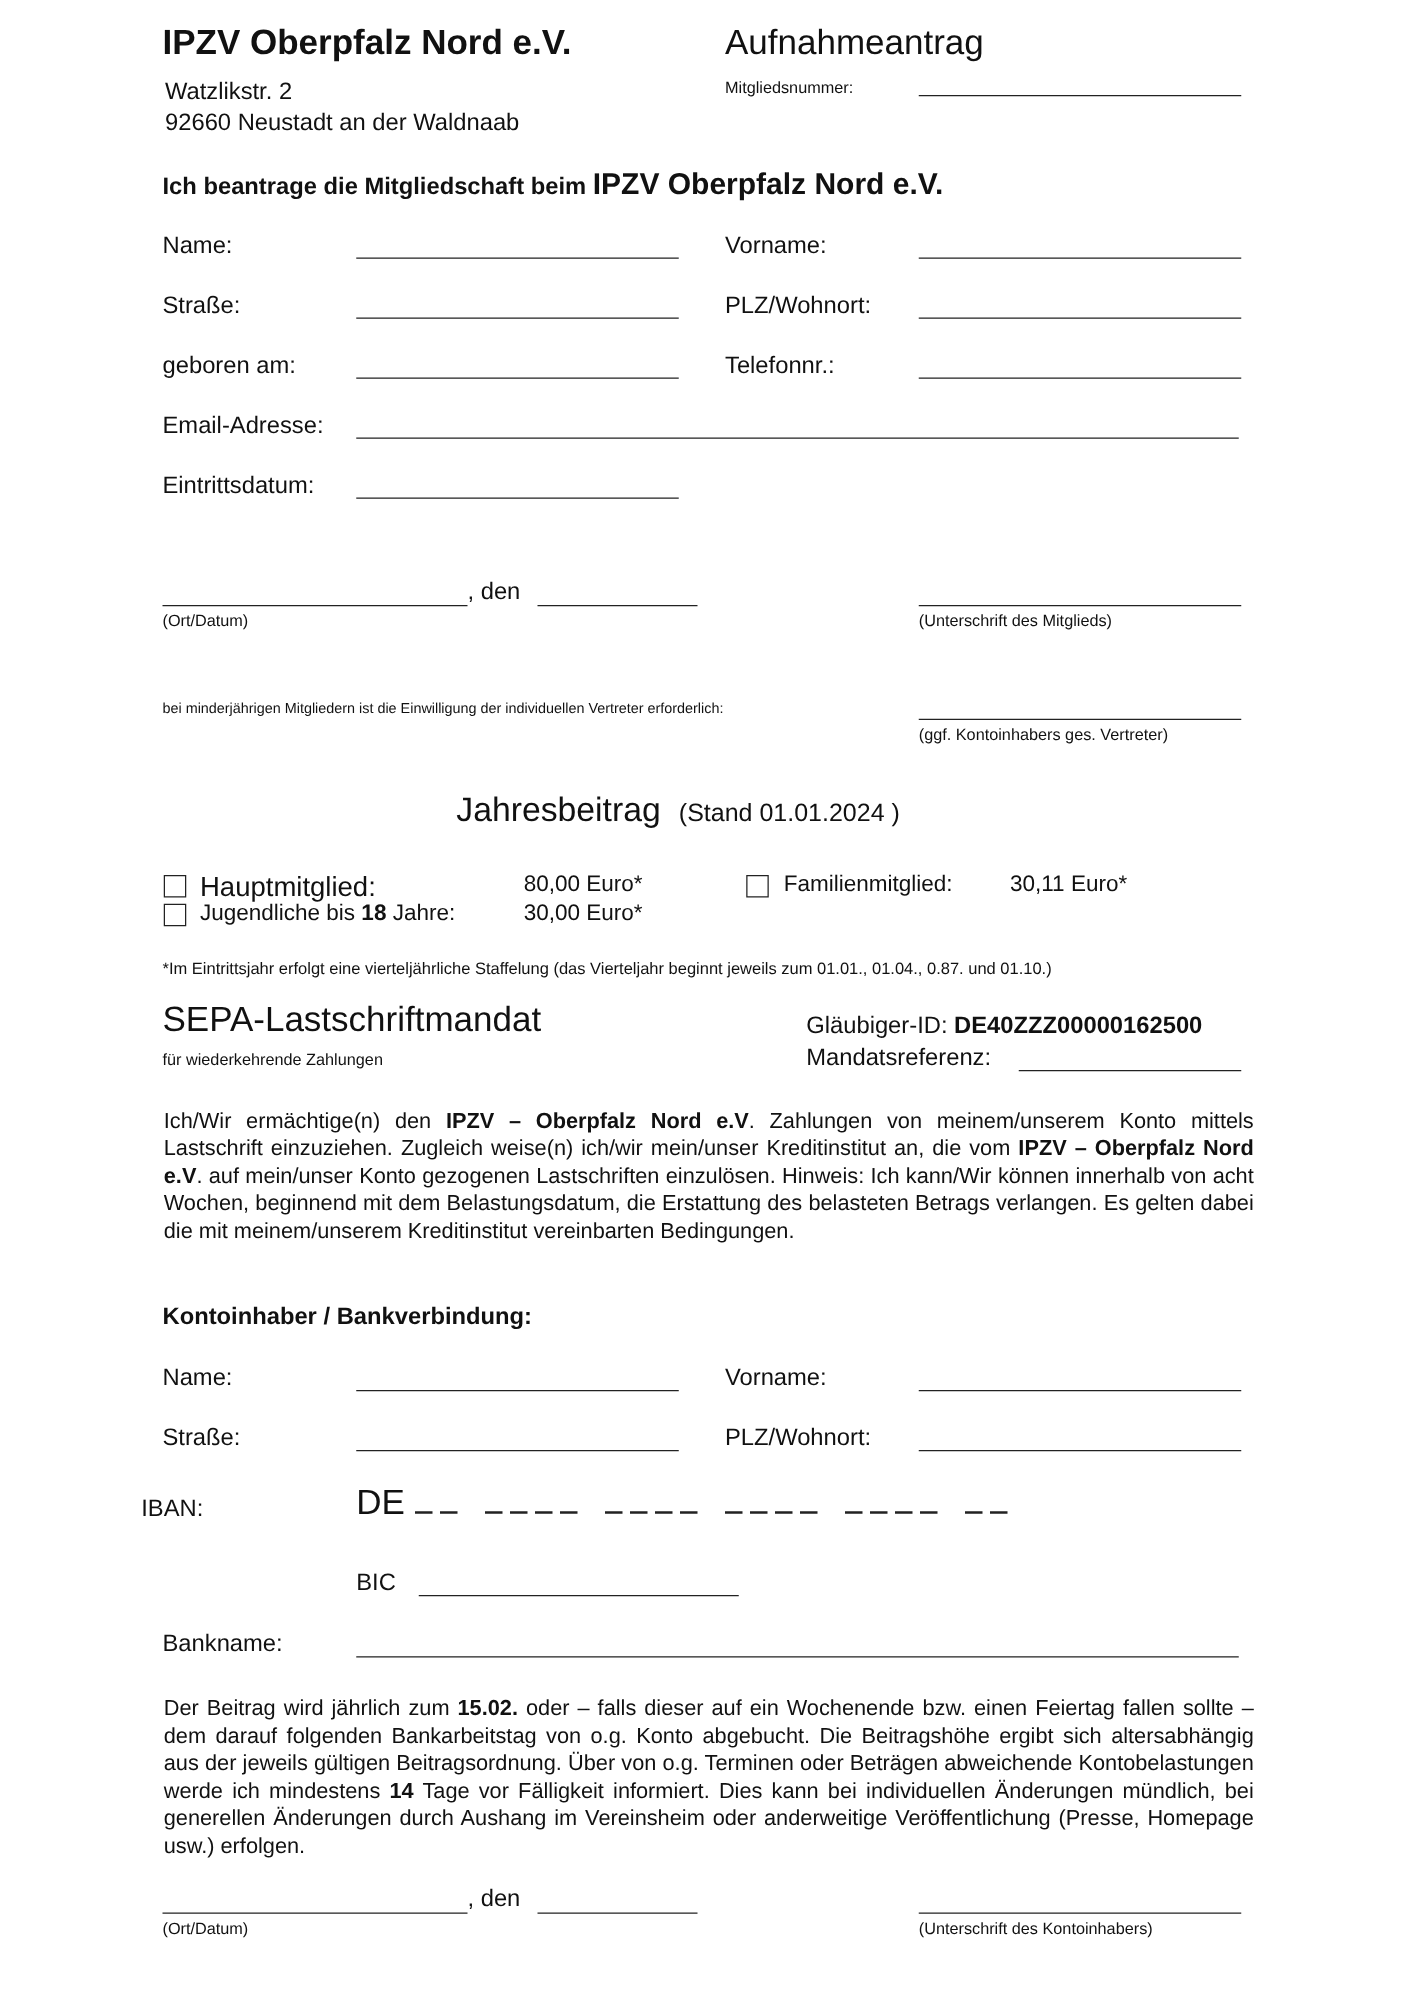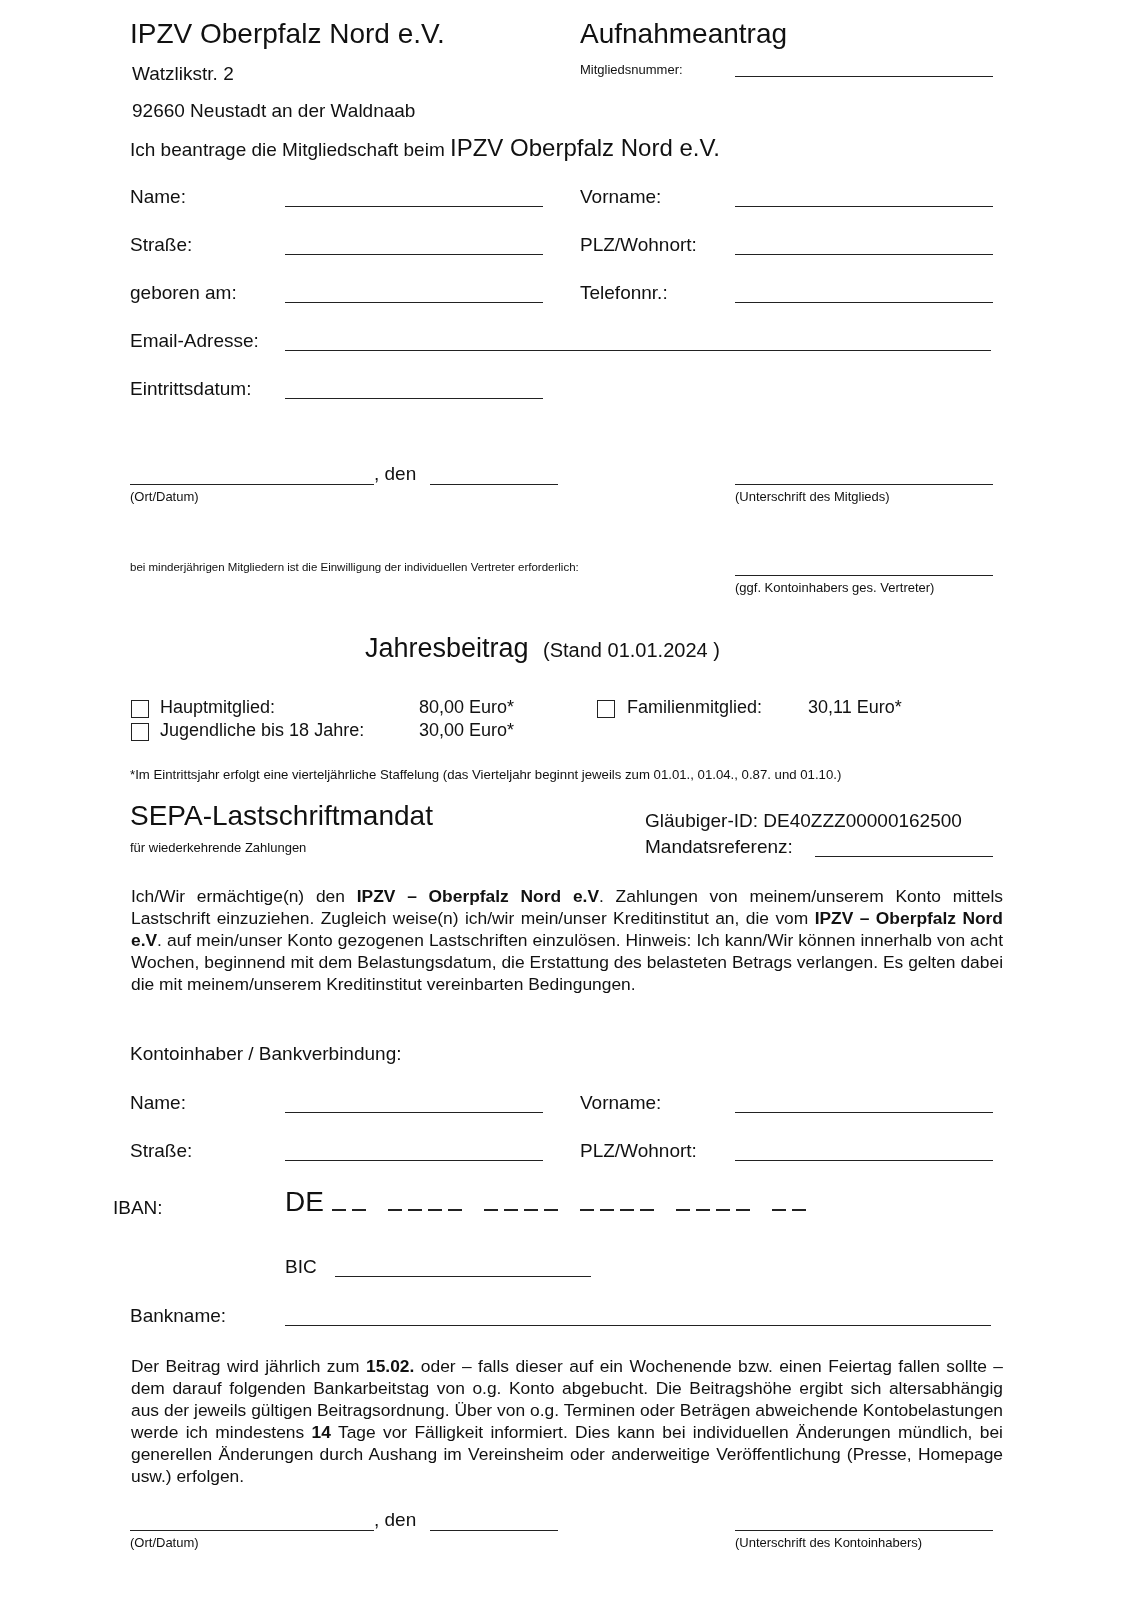--- a/index.html
+++ b/index.html
@@ -1,32 +1,32 @@
 <!DOCTYPE html>
 <html><head>
 <meta charset="utf-8">
 <style>
   html, body { margin:0; padding:0; background:#fff; }
   body { width:1134px; height:1600px; position:relative; font-family:"Liberation Sans", sans-serif; color:#111; overflow:hidden; }
   .abs { position:absolute; white-space:nowrap; }
   .line { position:absolute; border-bottom:1.5px solid #222; height:0; }
   .lbl { font-size:19px; }
   .small { font-size:13px; }
-  .bold { font-weight:normal; }
+  .bold { font-weight:bold; }
   .box { position:absolute; width:16px; height:16px; border:1.5px solid #222; background:#fff; }
   .para { position:absolute; left:131px; width:872px; font-size:17.4px; line-height:22px; text-align:justify; }
   .iban-dash { display:inline-block; width:14px; border-bottom:2px solid #222; margin-right:6px; vertical-align:baseline; height:0; }
   .iban-group { display:inline-block; margin-right:16px; }
 </style>
 </head>
 <body>
 
 <div class="abs bold" style="left:130px;top:18px;font-size:28px;">IPZV Oberpfalz Nord e.V.</div>
 <div class="abs" style="left:132px;top:63px;font-size:19px;">Watzlikstr. 2</div>
-<div class="abs" style="left:132px;top:88px;font-size:19px;margin-top:12px;">92660 Neustadt an der Waldnaab</div>
+<div class="abs" style="left:132px;top:88px;font-size:19px;">92660 Neustadt an der Waldnaab</div>
 <div class="abs" style="left:580px;top:18px;font-size:28px;">Aufnahmeantrag</div>
 <div class="abs small" style="left:580px;top:62px;">Mitgliedsnummer:</div>
 <div class="line" style="left:735px;top:76px;width:258px;"></div>
 
 <div class="abs bold" style="left:130px;top:134px;font-size:19px;">
   <span>Ich beantrage die Mitgliedschaft beim</span>
   <span style="font-size:24px;">IPZV Oberpfalz Nord e.V.</span>
 </div>
 
 <div class="abs lbl" style="left:130px;top:186px;">Name:</div>
@@ -60,21 +60,21 @@
 <div class="abs" style="left:130px;top:561px;font-size:11.5px;">bei minderjährigen Mitgliedern ist die Einwilligung der individuellen Vertreter erforderlich:</div>
 <div class="line" style="left:735px;top:575px;width:258px;"></div>
 <div class="abs small" style="left:735px;top:580px;">(ggf. Kontoinhabers ges. Vertreter)</div>
 
 <div class="abs" style="left:365px;top:633px;">
   <span style="font-size:27px;">Jahresbeitrag</span>
   <span style="font-size:20px;margin-left:10px;">(Stand 01.01.2024 )</span>
 </div>
 
 <div class="box" style="left:131px;top:700px;"></div>
-<div class="abs lbl" style="left:160px;top:697px;font-size:18px;">Hauptmitglied:</div>
+<div class="abs lbl" style="left:160px;top:697px;font-size:22px;">Hauptmitglied:</div>
 <div class="abs lbl" style="left:419px;top:697px;font-size:18px;">80,00 Euro*</div>
 
 <div class="box" style="left:131px;top:723px;"></div>
 <div class="abs lbl" style="left:160px;top:720px;font-size:18px;">
   <span>Jugendliche bis </span><span class="bold">18</span><span> Jahre:</span>
 </div>
 <div class="abs lbl" style="left:419px;top:720px;font-size:18px;">30,00 Euro*</div>
 
 <div class="box" style="left:597px;top:700px;"></div>
 <div class="abs lbl" style="left:627px;top:697px;font-size:18px;">Familienmitglied:</div>

